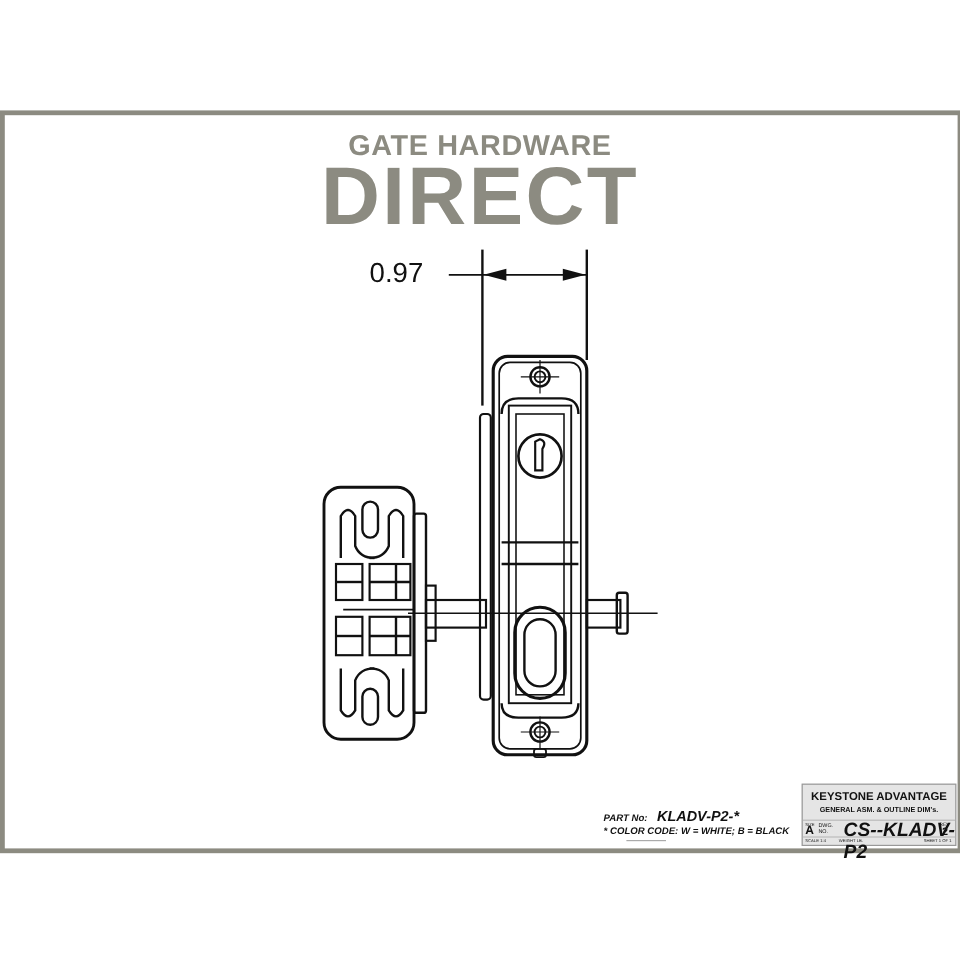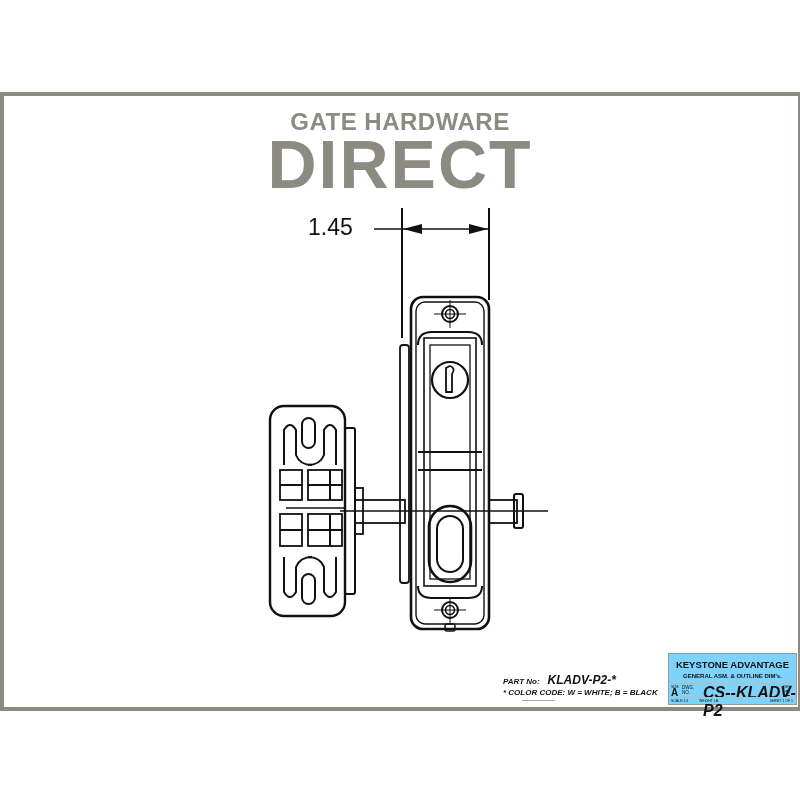--- a/index.html
+++ b/index.html
@@ -8,21 +8,21 @@
   .brand { position:absolute; left:0; width:800px; text-align:center; color:#8c8b81; font-weight:bold; }
   .brand-top { top:108px; font-size:24px; letter-spacing:0.5px; }
   .brand-bottom { top:134px; font-size:68px; letter-spacing:2px; line-height:60px; }
   .drawing { position:absolute; left:0; top:0; }
   .dim-label { position:absolute; left:308px; top:214px; font-size:23px; color:#111; }
   .part-block { position:absolute; left:503px; top:673px; font-style:italic; font-weight:bold; color:#111; }
   .part-line1 { font-size:8px; }
   .part-line1 .pn { font-size:12px; margin-left:8px; }
   .part-line2 { font-size:8px; margin-top:1px; }
   .part-underline { position:absolute; left:522px; top:700px; width:33px; height:1px; background:#aaa; }
-  .title-block { position:absolute; left:668px; top:653px; width:127px; height:50px; border:1px solid #999; background:#7dd3fc; font-weight:bold; color:#111; }
+  .title-block { position:absolute; left:668px; top:653px; width:127px; height:50px; border:1px solid #999; background:#e5e5e5; font-weight:bold; color:#111; }
   .tb-company { position:absolute; left:0; width:127px; top:5px; text-align:center; font-size:9.5px; }
   .tb-desc { position:absolute; left:0; width:127px; top:19px; text-align:center; font-size:6px; }
   .tb-row { position:absolute; left:0; top:29px; width:127px; height:13px; border-top:1px solid #bbb; }
   .tb-size-lbl { position:absolute; left:2px; top:1px; font-size:3.5px; font-weight:normal; }
   .tb-size { position:absolute; left:2px; top:3px; font-size:10px; }
   .tb-dwg-lbl { position:absolute; left:13px; top:1px; font-size:4.5px; font-weight:normal; line-height:5px; }
   .tb-dwg { position:absolute; left:34px; top:0px; font-size:16px;font-style:italic; }
   .tb-rev-lbl { position:absolute; left:114px; top:0px; font-size:4px; font-weight:normal; }
   .tb-rev { position:absolute; left:116px; top:4px; font-size:9px; }
   .tb-foot { position:absolute; left:0; top:43px; width:127px; height:7px; border-top:1px solid #bbb; font-size:3.5px; font-weight:normal; }
@@ -31,21 +31,21 @@
   .tb-sheet { position:absolute; right:3px; top:1px; }
 </style>
 </head>
 <body>
 
 <div class="frame"></div>
 
 <div class="brand brand-top">GATE HARDWARE</div>
 <div class="brand brand-bottom">DIRECT</div>
 
-<div class="dim-label">1.45</div>
+<div class="dim-label">0.97</div>
 
 <svg class="drawing" width="800" height="800" viewBox="0 0 800 800" fill="none" stroke="#111" stroke-width="2">
 
   <g>
     <line x1="374" y1="229" x2="490" y2="229" stroke-width="1.5"></line>
     <line x1="402" y1="208" x2="402" y2="338" stroke-width="2"></line>
     <line x1="489" y1="208" x2="489" y2="300" stroke-width="2"></line>
     <polygon points="403,229 422,224 422,234" fill="#111" stroke="none"></polygon>
     <polygon points="488,229 469,224 469,234" fill="#111" stroke="none"></polygon>
   </g>

